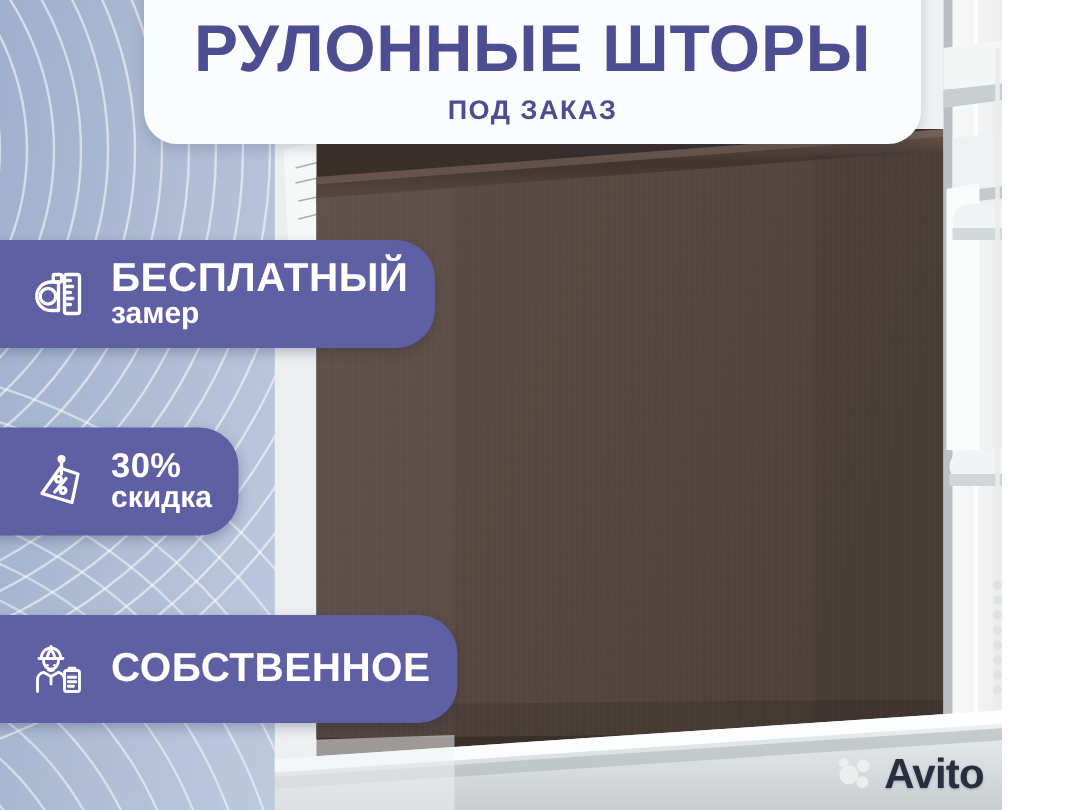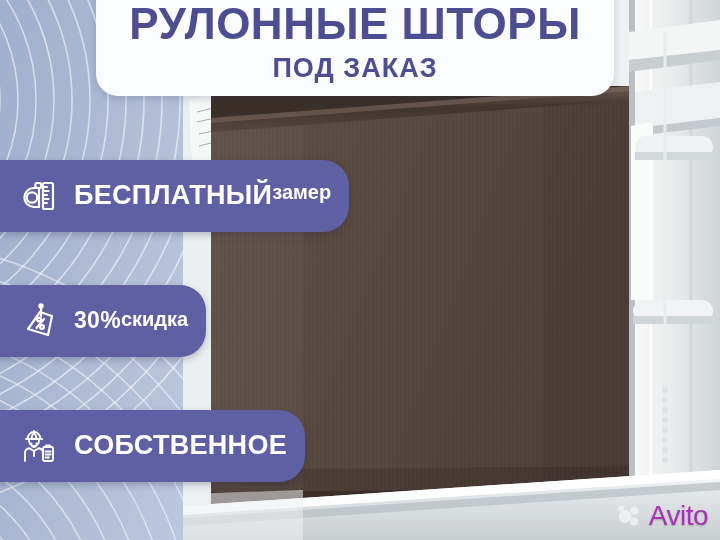--- a/index.html
+++ b/index.html
@@ -2,21 +2,21 @@
 <html><head>
 <meta charset="utf-8">
 <style>
   html, body {
     margin: 0;
     padding: 0;
     background: #ffffff;
   }
   #stage {
     position: relative;
-    width: 720px;
+    width: 668px;
     height: 540px;
     overflow: hidden;
     font-family: "Liberation Sans", sans-serif;
     background: #c3cde0;
     user-select: none;
   }
 
   
   .bg-base {
     position: absolute;
@@ -62,21 +62,21 @@
     color: #4d4d91;
     font-size: 44px;
     font-weight: 700;
     letter-spacing: 0.5px;
     line-height: 1;
     white-space: nowrap;
     text-transform: uppercase;
   }
   .title-sub {
     color: #4d4d91;
-    font-size: 27px;
+    font-size: 18px;
     font-weight: 700;
     letter-spacing: 1px;
     line-height: 1;
     margin-top: 9px;
     white-space: nowrap;
     text-transform: uppercase;
   }
 
   
   .badge {
@@ -95,21 +95,21 @@
     width: 46px;
     height: 46px;
     margin-right: 12px;
     display: flex;
     align-items: center;
     justify-content: center;
   }
   .badge-icon svg { display: block; }
   .badge-text {
     display: flex;
-    flex-direction: row;
+    flex-direction: column;
     justify-content: center;
   }
   .badge-line1 {
     color: #ffffff;
     font-size: 27px;
     font-weight: 700;
     line-height: 1.02;
     letter-spacing: 0.3px;
     white-space: nowrap;
     text-transform: uppercase;
@@ -132,23 +132,23 @@
     position: absolute;
     right: 12px;
     bottom: 10px;
     display: flex;
     align-items: center;
     gap: 5px;
     opacity: 0.88;
   }
   .avito-mark { display: block; }
   .avito-word {
-    color: #a21caf;
+    color: #0f172a;
     font-size: 28px;
-    font-weight: 400;
+    font-weight: 700;
     letter-spacing: -0.5px;
     line-height: 1;
     text-shadow: 0 1px 2px rgba(0,0,0,0.25);
   }
 </style>
 </head>
 <body>
 
 <div id="stage">
 

